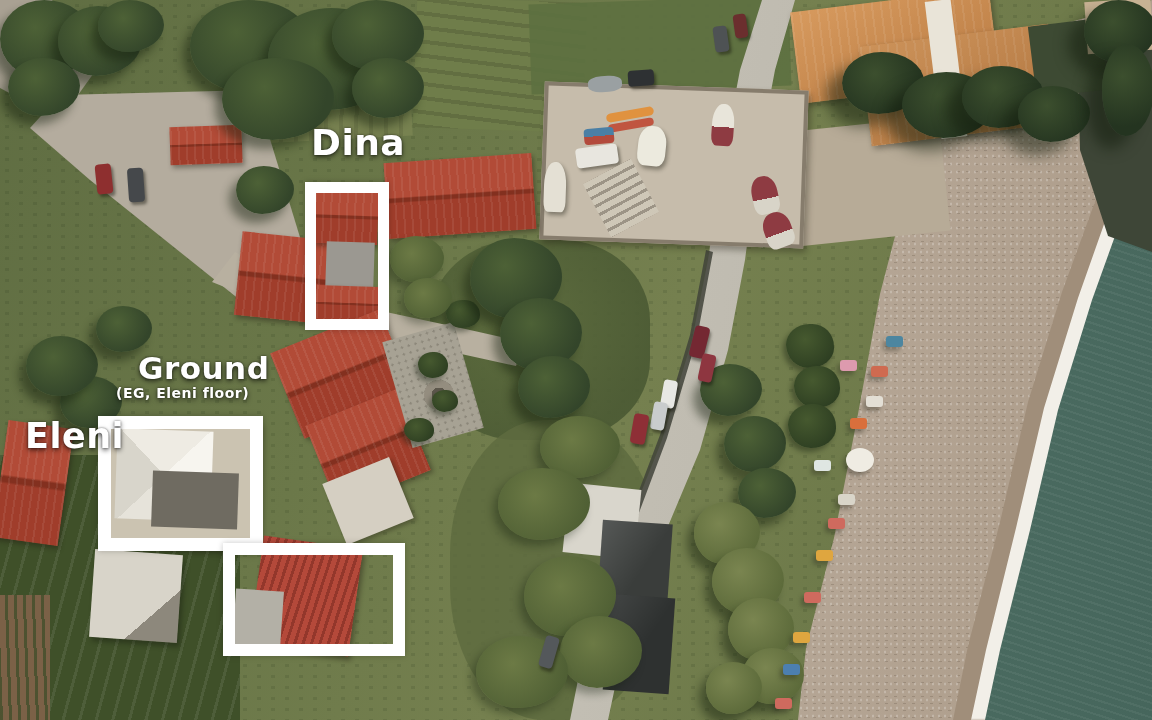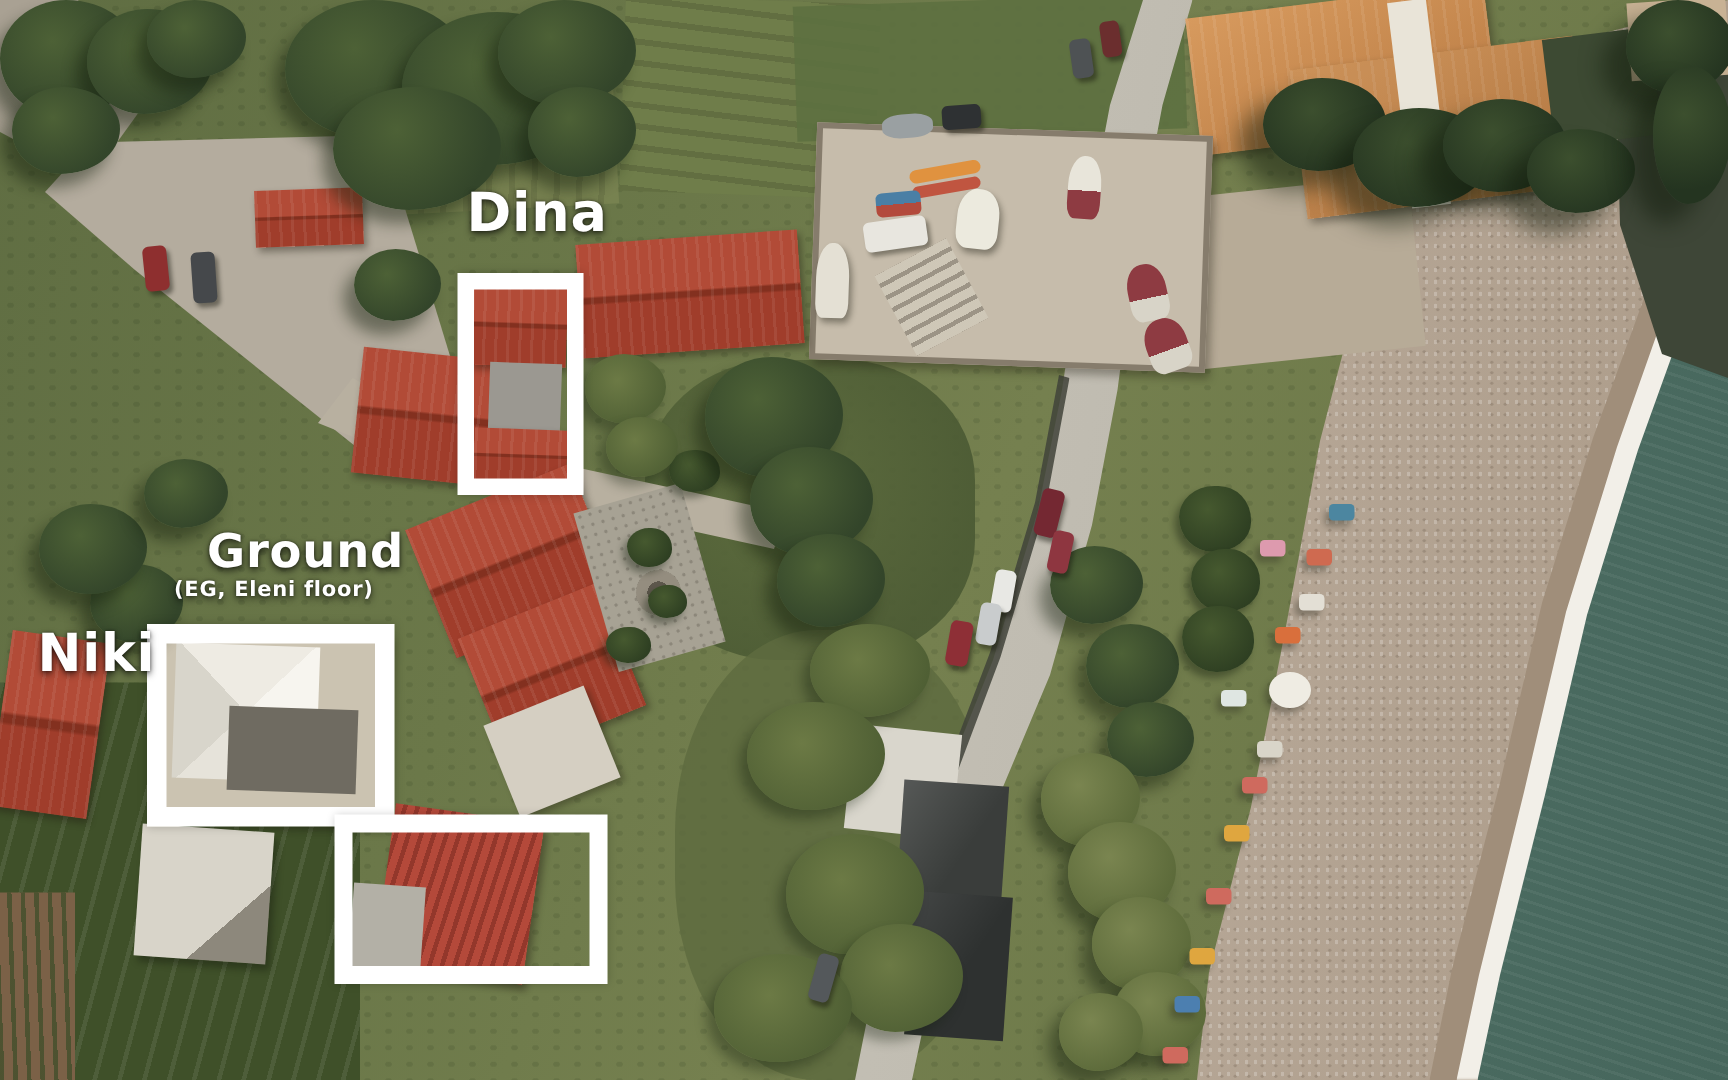--- a/index.html
+++ b/index.html
@@ -176,15 +176,15 @@
   <div class="bf" style="left:783px;top:664px;background:#4c7fb0;"></div>
   <div class="bf" style="left:775px;top:698px;background:#cf6a5e;"></div>
 
   <div class="marker" style="left:305px;top:182px;width:84px;height:148px;border-width:11px;z-index:50;"></div>
   <div class="marker" style="left:98px;top:416px;width:165px;height:135px;border-width:13px;z-index:50;"></div>
   <div class="marker" style="left:223px;top:543px;width:182px;height:113px;border-width:12px;z-index:50;"></div>
 
   <div class="lbl" style="left:311px;top:124px;font-size:36px;z-index:51;">Dina</div>
   <div class="lbl" style="left:138px;top:352px;font-size:31px;z-index:51;">Ground</div>
   <div class="lbl" style="left:116px;top:386px;font-size:14px;z-index:51;">(EG, Eleni floor)</div>
-  <div class="lbl" style="left:25px;top:418px;font-size:35px;z-index:51;">Niki</div>
+  <div class="lbl" style="left:25px;top:418px;font-size:35px;z-index:51;">Eleni</div>
 
 </div>
 
 </body></html>

